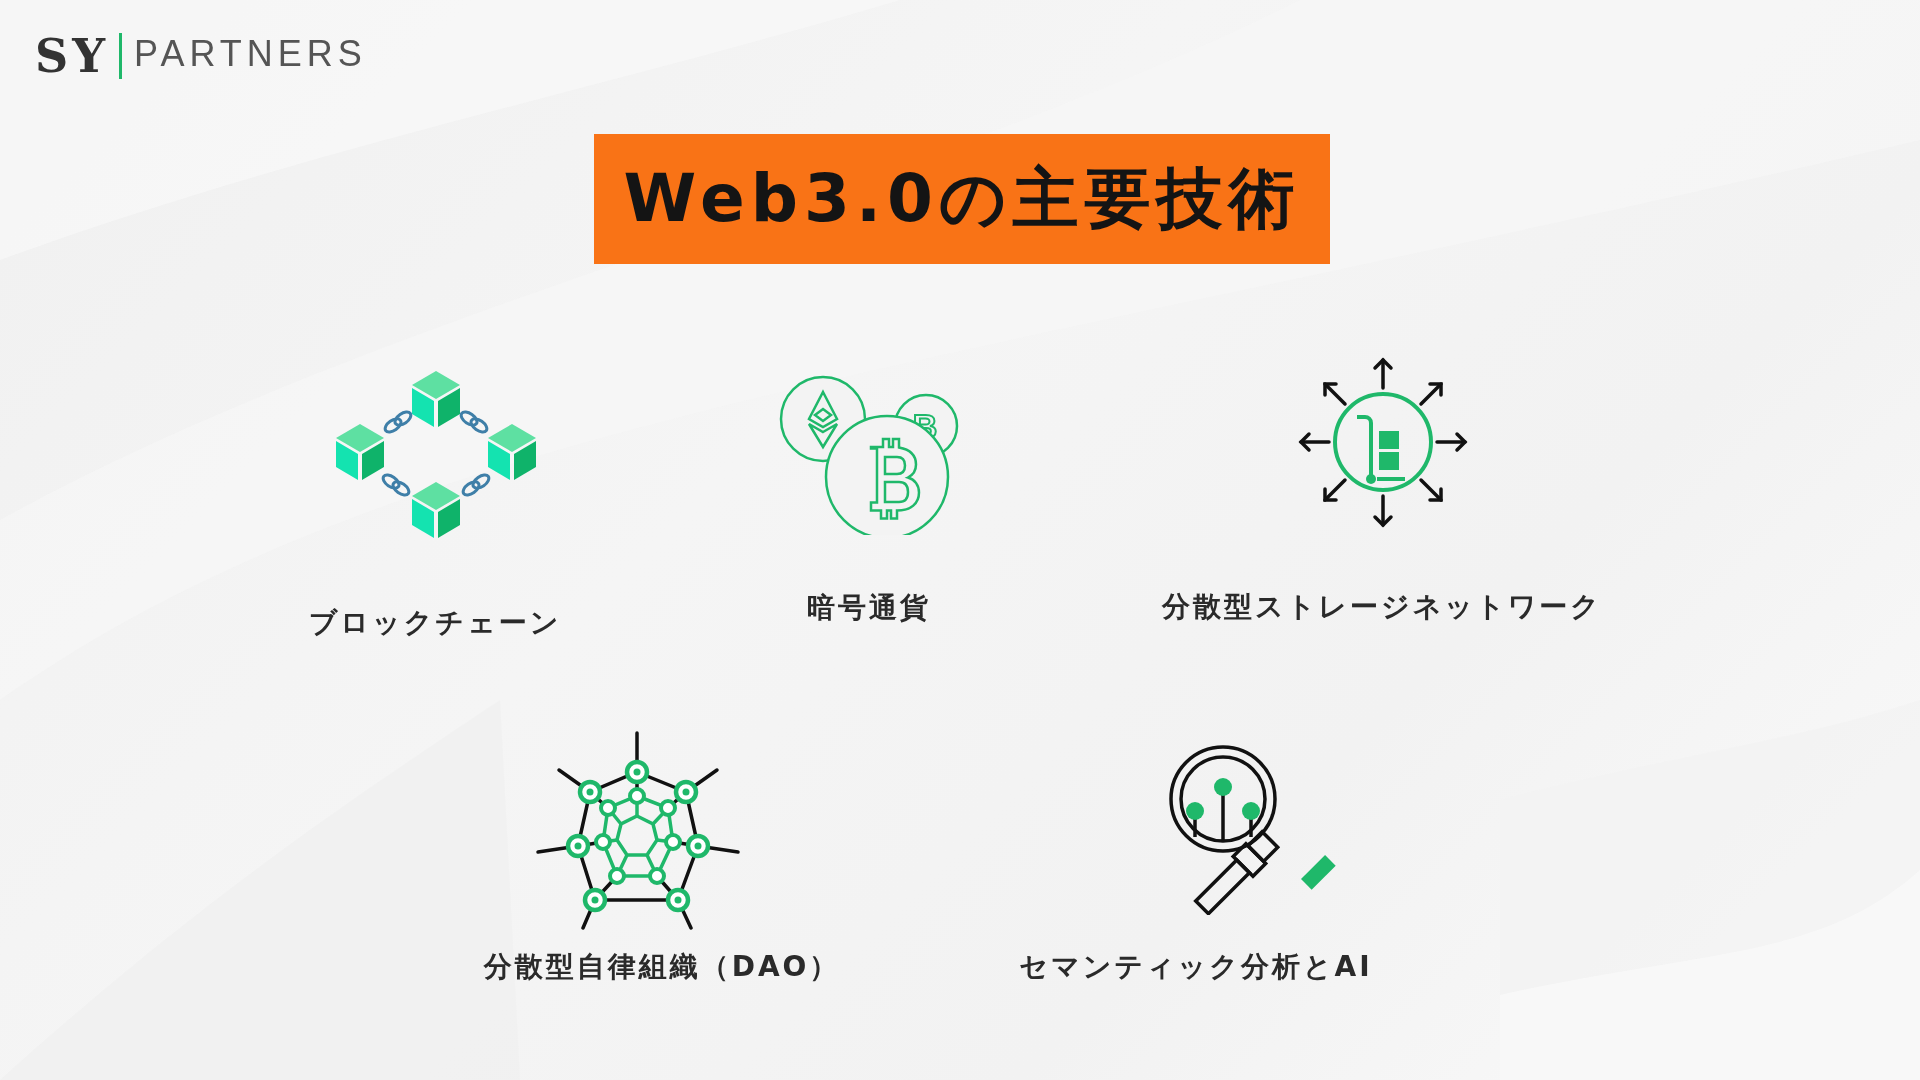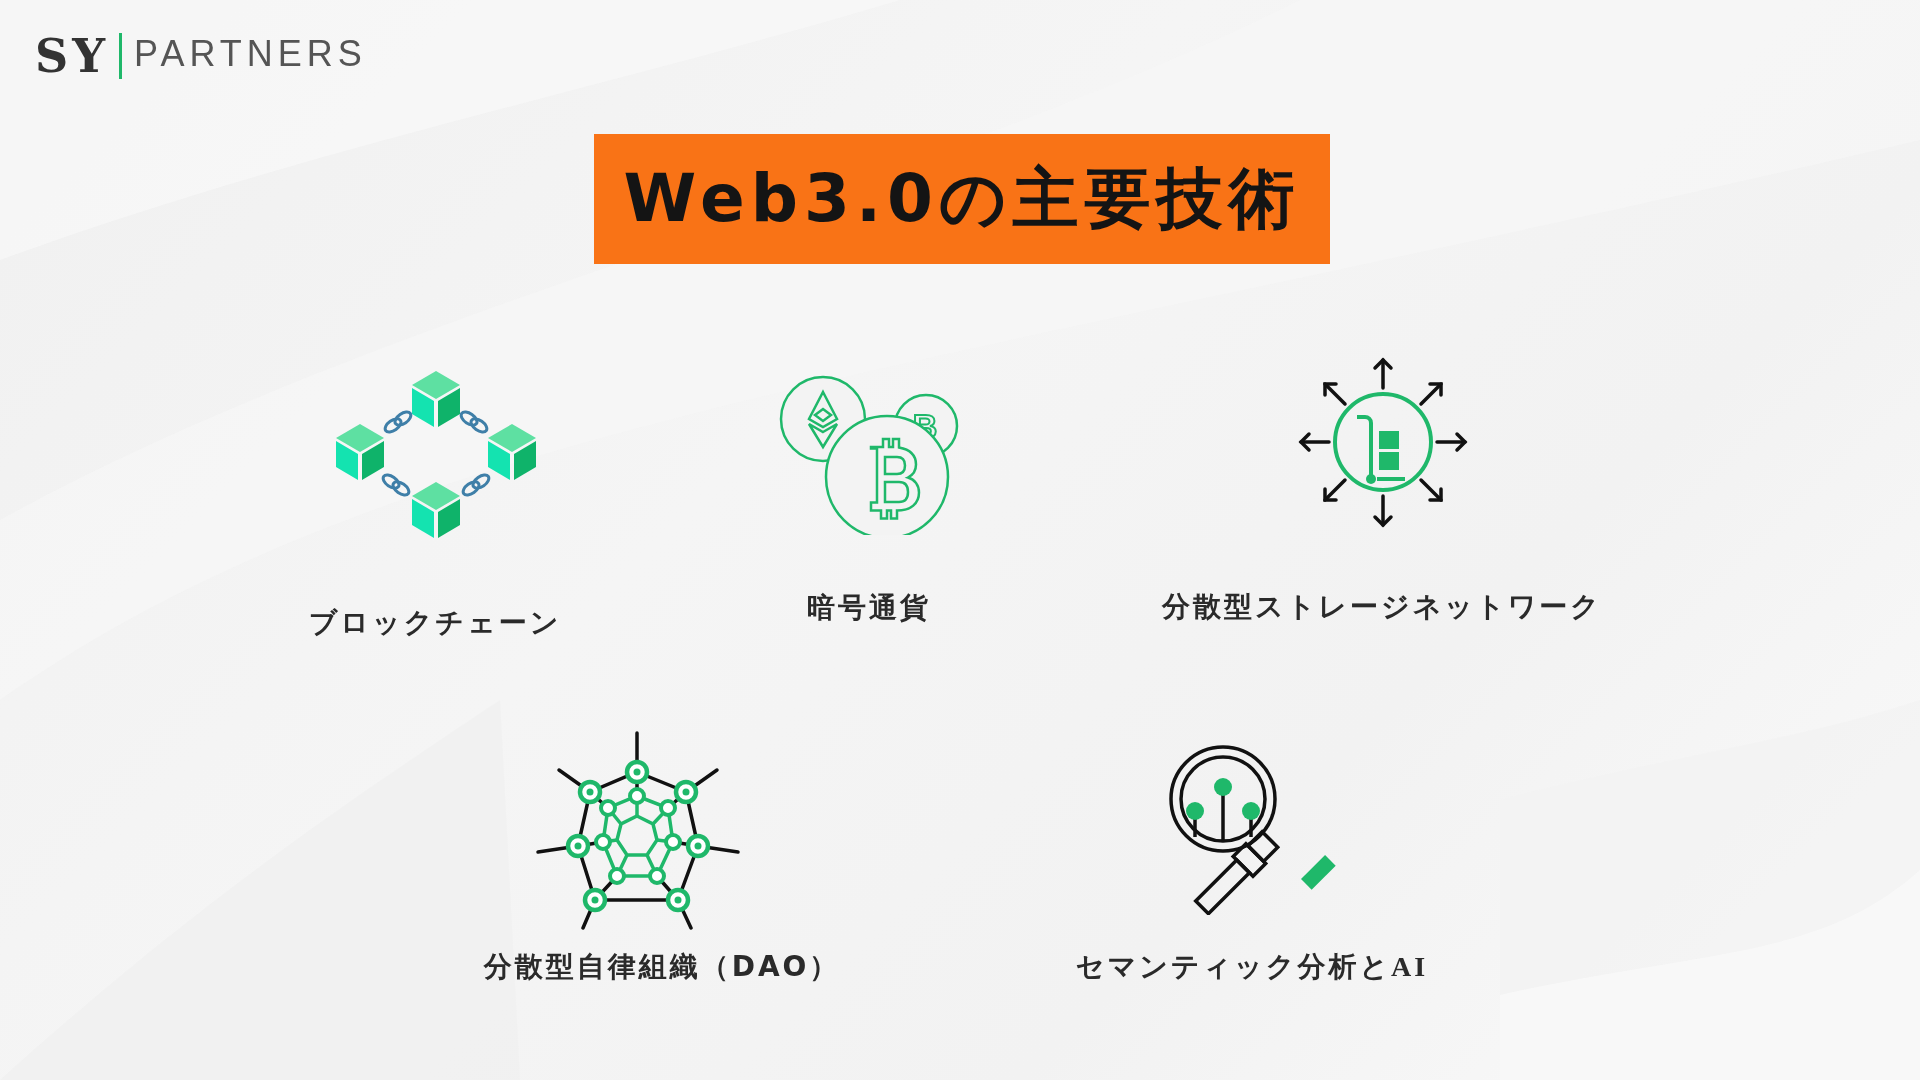--- a/index.html
+++ b/index.html
@@ -187,13 +187,13 @@
     <circle cx="58" cy="42" r="9" fill="#1fb86a"></circle>
     <circle cx="86" cy="66" r="9" fill="#1fb86a"></circle>
     <rect x="136" y="120" width="34" height="15" fill="#1fb86a" transform="rotate(-45 153 127)"></rect>
   </svg>
 </div>
 
 <span class="label" style="left:435px; top:588px;margin-top:16px;">ブロックチェーン</span>
 <span class="label" style="left:869px; top:589px;">暗号通貨</span>
 <span class="label" style="left:1382px; top:588px;">分散型ストレージネットワーク</span>
 <span class="label" style="left:662px; top:948px;text-align:center;">分散型自律組織（DAO）</span>
-<span class="label" style="left:1252px; top:948px;font-family:Liberation Serif, serif;">セマンティック分析とAI</span>
+<span class="label" style="left:1196px; top:948px;">セマンティック分析とAI</span>
 
 </body></html>

